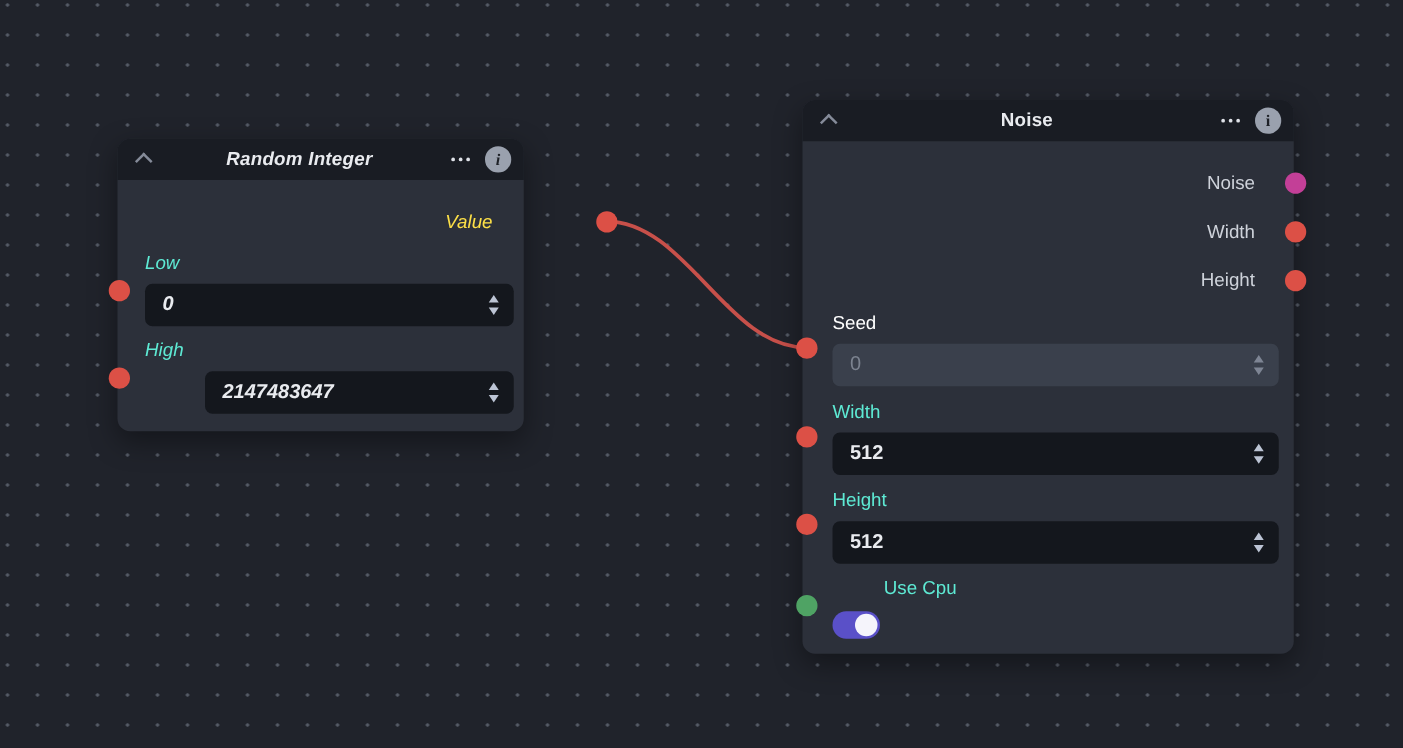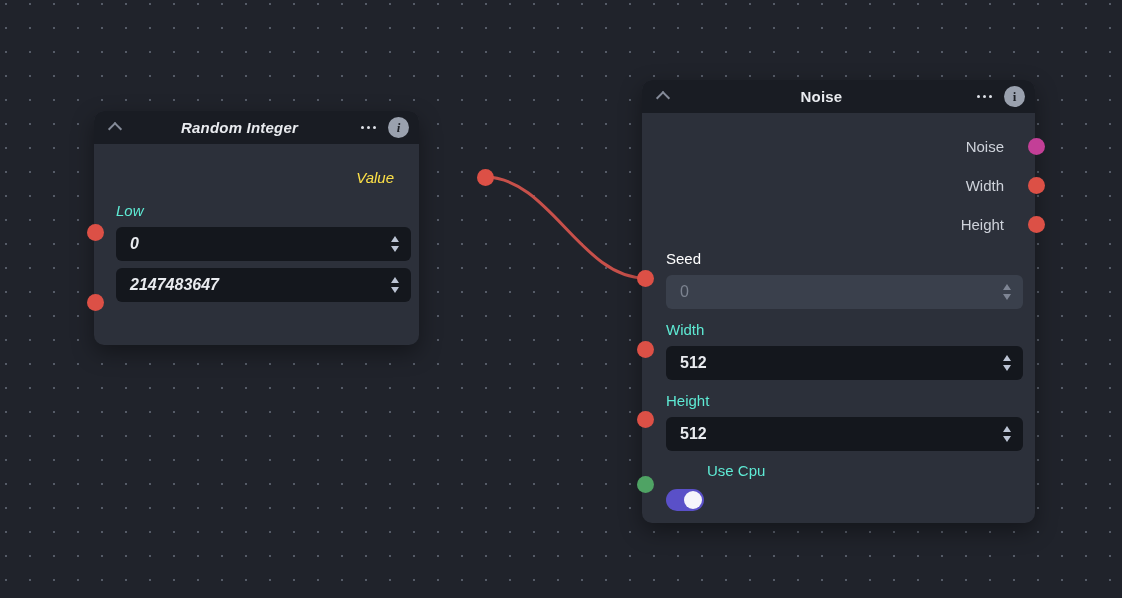--- a/index.html
+++ b/index.html
@@ -104,21 +104,22 @@
       <span class="out-label ri-out-label">Value</span>
     </div>
     <div class="w-label" style="margin-top:8px;">Low</div>
     <div class="field" style="margin-top:7px;">
       <span>0</span>
       <span class="stepper">
         <span class="tri-up"></span>
         <span class="tri-down"></span>
       </span>
     </div>
-    <div class="field" style="margin-top:7px;">
+    <div class="w-label" style="margin-top:11px;">High</div>
+    <div class="field" style="margin-top:7px;margin-left:48px;">
       <span>2147483647</span>
       <span class="stepper">
         <span class="tri-up"></span>
         <span class="tri-down"></span>
       </span>
     </div>
   </div>
   <span class="port red" style="left:382.5px;top:57.5px;"></span>
   <span class="port red" style="left:-7.5px;top:112.5px;"></span>
   <span class="port red" style="left:-7.5px;top:182.5px;"></span>

